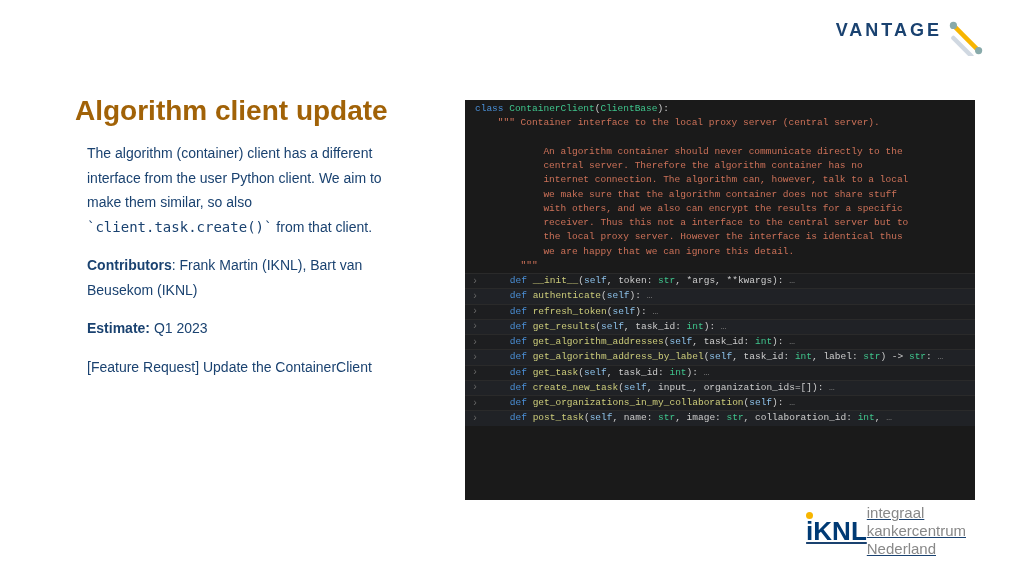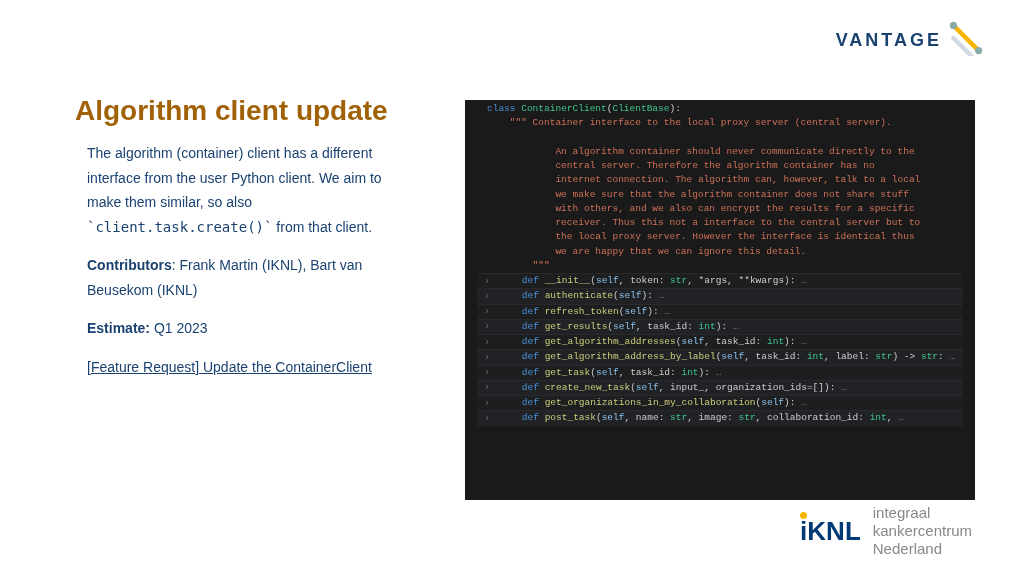--- a/index.html
+++ b/index.html
@@ -2,43 +2,43 @@
 <html><head>
   <meta charset="utf-8">
   <style>
     * { margin: 0; padding: 0; box-sizing: border-box; }
     body {
       width: 1024px; height: 576px;
       font-family: 'Segoe UI', -apple-system, sans-serif;
       background: #fff; color: #1a4270;
       position: relative; overflow: hidden;
     }
-    .logo-top { position: absolute; top: 20px; right: 40px; display: flex; align-items: center; gap: 6px; }
+    .logo-top { position: absolute; top: 20px; right: 40px; display: flex; align-items: flex-start; gap: 6px; }
     .logo-text { font-weight: 700; letter-spacing: 3px; font-size: 18px; color: #1a4270; }
     .logo-icon svg { width: 36px; height: 36px; }
     .content { position: absolute; left: 75px; top: 95px; width: 340px; }
     h1 { font-size: 28px; font-weight: 700; color: #a16207; line-height: 1.15; margin-bottom: 14px; }
     .para { font-size: 14px; line-height: 1.75; color: #1a4270; margin-bottom: 14px; margin-left: 12px; }
     .code-frag { font-family: Consolas, monospace; }
     .bold { font-weight: 700; }
-    .link { text-decoration: underline; color: #1a4270; cursor: pointer; line-height:1.5;text-align:right;}
+    .link { color: #1a4270; cursor: pointer; line-height:1.5;text-align:right;}
     .code-panel {
       position: absolute; left: 465px; top: 100px; width: 510px; height: 400px;
       background: #1a1a1a; font-family: Consolas, 'Courier New', monospace;
-      font-size: 9.5px; color: #ccc; overflow: hidden; padding: 2px 12px;
+      font-size: 9.5px; color: #ccc; overflow: hidden; padding: 2px 0;
     }
     .code-line { white-space: pre; padding: 0 10px; line-height: 1.5; }
     .kw { color: #4a8fd6; } .cls { color: #3fc48c; } .str { color: #cc7158; }
     .param { color: #8cc0e8; } .def { color: #cccc7a; } .type { color: #3fc48c; } .punc { color: #ccc; }
     .method-row { display: flex; align-items: center; border-top: 1px solid #2a2a2a; background: rgba(80,100,130,0.06); }
     .method-row:nth-child(even){ background: rgba(80,100,130,0.12);}
     .gutter { width: 20px; text-align: center; color: #666; font-size: 10px; flex-shrink: 0; }
     .method-row .code-line { flex: 1; padding-left: 2px; }
     .dots { color: #777; }
-    .footer-logo { position: absolute; bottom: 18px; right: 52px; display: flex; align-items: center; gap: 12px; }
+    .footer-logo { position: absolute; bottom: 18px; right: 58px; display: flex; align-items: center; gap: 0; text-decoration: underline; }
     .iknl-mark { font-size: 26px; font-weight: 800; color: #003a74; position: relative; line-height:1;}
     .iknl-dot { position: absolute; top: -6px; left: 0; width: 7px; height: 7px; border-radius: 50%; background: #f7b500; }
     .iknl-sub { font-size: 15px; line-height: 1.2; color: #888; }
   </style>
 </head>
 <body>
 
 <div class="logo-top">
   <span class="logo-text">VANTAGE</span>
   <span class="logo-icon">

